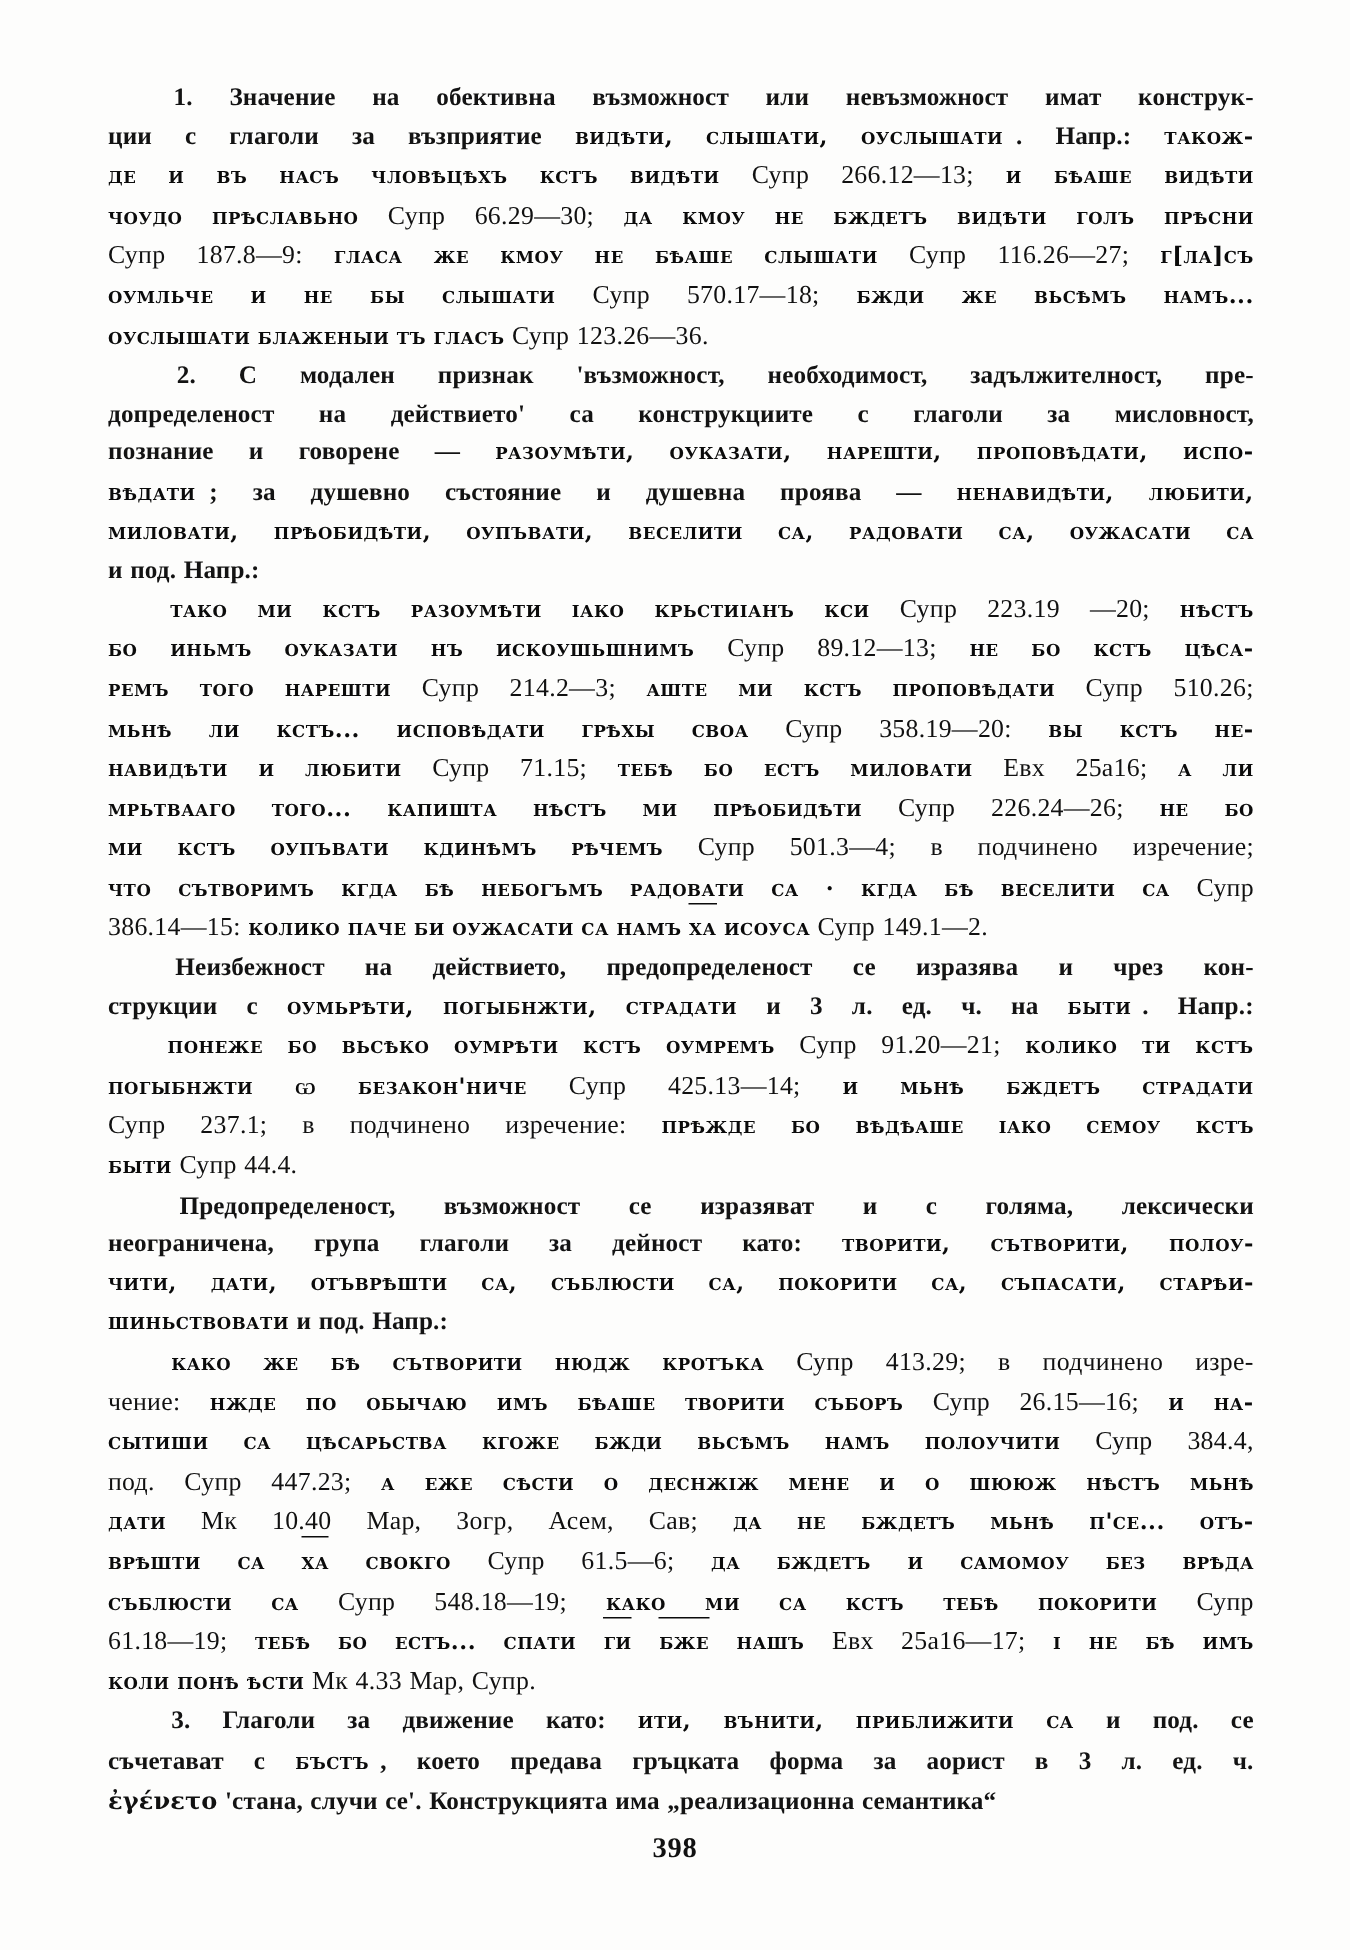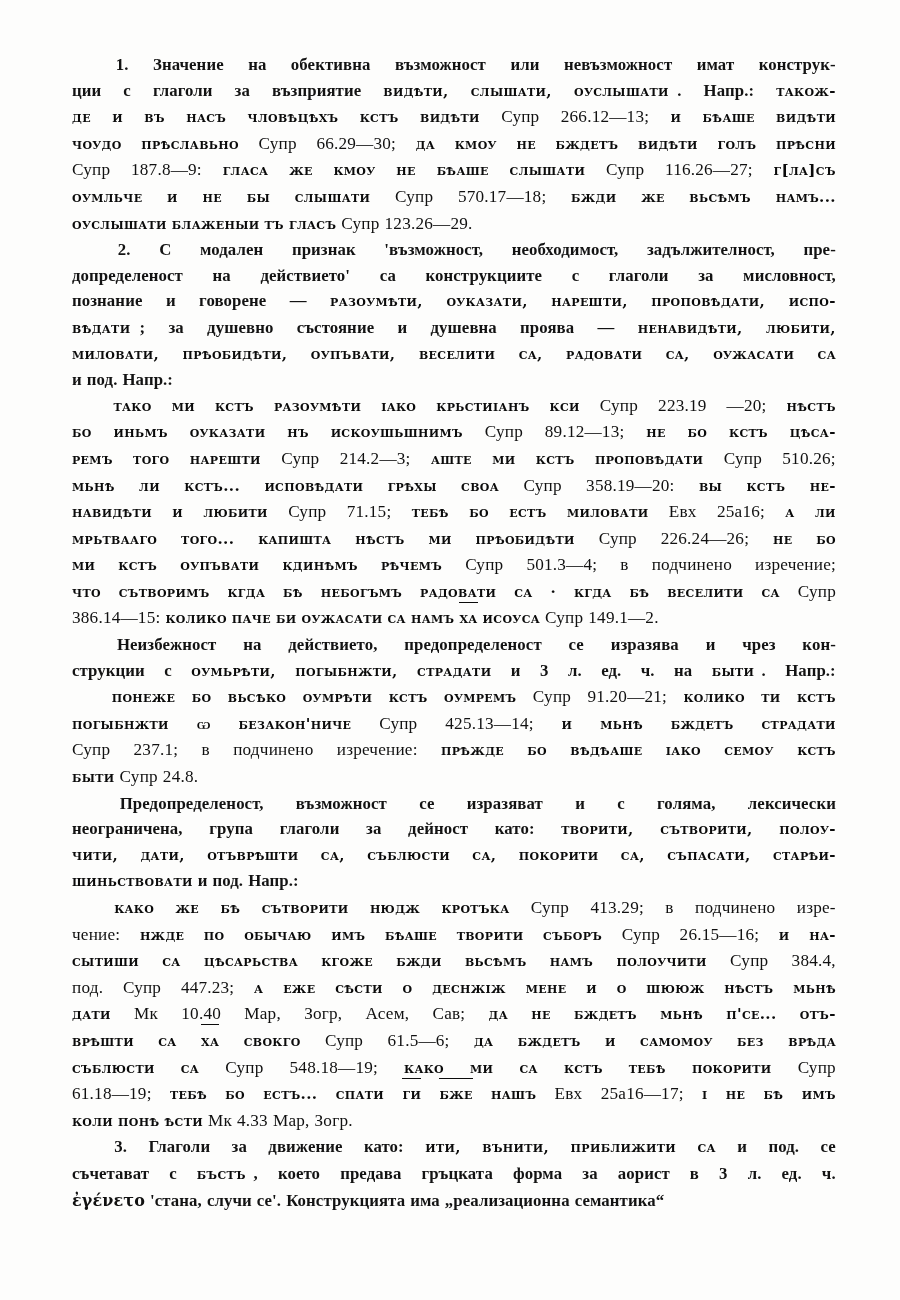--- a/index.html
+++ b/index.html
@@ -128,21 +128,21 @@
 <div id="page">
 
   <div id="textblock">
       <div class="para">
         <div class="line just"><span class="ind"></span><span class="bg">1.</span><span class="sp"></span><span class="bg">Значение</span><span class="sp"></span><span class="bg">на</span><span class="sp"></span><span class="bg">обективна</span><span class="sp"></span><span class="bg">възможност</span><span class="sp"></span><span class="bg">или</span><span class="sp"></span><span class="bg">невъзможност</span><span class="sp"></span><span class="bg">имат</span><span class="sp"></span><span class="bg">конструк-</span></div>
         <div class="line just"><span class="bg">ции</span><span class="sp"></span><span class="bg">с</span><span class="sp"></span><span class="bg">глаголи</span><span class="sp"></span><span class="bg">за</span><span class="sp"></span><span class="bg">възприятие</span><span class="sp"></span><span class="ocs">видѣти,</span><span class="sp"></span><span class="ocs">слышати,</span><span class="sp"></span><span class="ocs">оуслышати</span><span class="bg">.</span><span class="sp"></span><span class="bg">Напр.:</span><span class="sp"></span><span class="ocs">також-</span></div>
         <div class="line just"><span class="ocs">де</span><span class="sp"></span><span class="ocs">и</span><span class="sp"></span><span class="ocs">въ</span><span class="sp"></span><span class="ocs">насъ</span><span class="sp"></span><span class="ocs">чловѣцѣхъ</span><span class="sp"></span><span class="ocs">кстъ</span><span class="sp"></span><span class="ocs">видѣти</span><span class="sp"></span><span class="src">Супр</span><span class="sp"></span><span class="src">266.12—13;</span><span class="sp"></span><span class="ocs">и</span><span class="sp"></span><span class="ocs">бѣаше</span><span class="sp"></span><span class="ocs">видѣти</span></div>
         <div class="line just"><span class="ocs">чоудо</span><span class="sp"></span><span class="ocs">прѣславьно</span><span class="sp"></span><span class="src">Супр</span><span class="sp"></span><span class="src">66.29—30;</span><span class="sp"></span><span class="ocs">да</span><span class="sp"></span><span class="ocs">кмоу</span><span class="sp"></span><span class="ocs">не</span><span class="sp"></span><span class="ocs">бждетъ</span><span class="sp"></span><span class="ocs">видѣти</span><span class="sp"></span><span class="ocs">голъ</span><span class="sp"></span><span class="ocs">прѣсни</span></div>
         <div class="line just"><span class="src">Супр</span><span class="sp"></span><span class="src">187.8—9:</span><span class="sp"></span><span class="ocs">гласа</span><span class="sp"></span><span class="ocs">же</span><span class="sp"></span><span class="ocs">кмоу</span><span class="sp"></span><span class="ocs">не</span><span class="sp"></span><span class="ocs">бѣаше</span><span class="sp"></span><span class="ocs">слышати</span><span class="sp"></span><span class="src">Супр</span><span class="sp"></span><span class="src">116.26—27;</span><span class="sp"></span><span class="ocs">г[ла]съ</span></div>
         <div class="line just"><span class="ocs">оумльче</span><span class="sp"></span><span class="ocs">и</span><span class="sp"></span><span class="ocs">не</span><span class="sp"></span><span class="ocs">бы</span><span class="sp"></span><span class="ocs">слышати</span><span class="sp"></span><span class="src">Супр</span><span class="sp"></span><span class="src">570.17—18;</span><span class="sp"></span><span class="ocs">бжди</span><span class="sp"></span><span class="ocs">же</span><span class="sp"></span><span class="ocs">вьсѣмъ</span><span class="sp"></span><span class="ocs">намъ...</span></div>
-        <div class="line last"><span class="ocs">оуслышати</span><span class="sp"></span><span class="ocs">блаженыи</span><span class="sp"></span><span class="ocs">тъ</span><span class="sp"></span><span class="ocs">гласъ</span><span class="sp"></span><span class="src">Супр</span><span class="sp"></span><span class="src">123.26—29.</span></div>
+        <div class="line last"><span class="ocs">оуслышати</span><span class="sp"></span><span class="ocs">блаженыи</span><span class="sp"></span><span class="ocs">тъ</span><span class="sp"></span><span class="ocs">гласъ</span><span class="sp"></span><span class="src">Супр</span><span class="sp"></span><span class="src">123.26—36.</span></div>
       </div>
       <div class="para">
         <div class="line just"><span class="ind"></span><span class="bg">2.</span><span class="sp"></span><span class="bg">С</span><span class="sp"></span><span class="bg">модален</span><span class="sp"></span><span class="bg">признак</span><span class="sp"></span><span class="bg">'възможност,</span><span class="sp"></span><span class="bg">необходимост,</span><span class="sp"></span><span class="bg">задължителност,</span><span class="sp"></span><span class="bg">пре-</span></div>
         <div class="line just"><span class="bg">допределеност</span><span class="sp"></span><span class="bg">на</span><span class="sp"></span><span class="bg">действието'</span><span class="sp"></span><span class="bg">са</span><span class="sp"></span><span class="bg">конструкциите</span><span class="sp"></span><span class="bg">с</span><span class="sp"></span><span class="bg">глаголи</span><span class="sp"></span><span class="bg">за</span><span class="sp"></span><span class="bg">мисловност,</span></div>
         <div class="line just"><span class="bg">познание</span><span class="sp"></span><span class="bg">и</span><span class="sp"></span><span class="bg">говорене</span><span class="sp"></span><span class="bg">—</span><span class="sp"></span><span class="ocs">разоумѣти,</span><span class="sp"></span><span class="ocs">оуказати,</span><span class="sp"></span><span class="ocs">нарешти,</span><span class="sp"></span><span class="ocs">проповѣдати,</span><span class="sp"></span><span class="ocs">испо-</span></div>
         <div class="line just"><span class="ocs">вѣдати</span><span class="bg">;</span><span class="sp"></span><span class="bg">за</span><span class="sp"></span><span class="bg">душевно</span><span class="sp"></span><span class="bg">състояние</span><span class="sp"></span><span class="bg">и</span><span class="sp"></span><span class="bg">душевна</span><span class="sp"></span><span class="bg">проява</span><span class="sp"></span><span class="bg">—</span><span class="sp"></span><span class="ocs">ненавидѣти,</span><span class="sp"></span><span class="ocs">любити,</span></div>
         <div class="line just"><span class="ocs">миловати,</span><span class="sp"></span><span class="ocs">прѣобидѣти,</span><span class="sp"></span><span class="ocs">оупъвати,</span><span class="sp"></span><span class="ocs">веселити</span><span class="sp"></span><span class="ocs">са,</span><span class="sp"></span><span class="ocs">радовати</span><span class="sp"></span><span class="ocs">са,</span><span class="sp"></span><span class="ocs">оужасати</span><span class="sp"></span><span class="ocs">са</span></div>
         <div class="line last"><span class="bg">и</span><span class="sp"></span><span class="bg">под.</span><span class="sp"></span><span class="bg">Напр.:</span></div>
         <div class="line just"><span class="ind"></span><span class="ocs">тако</span><span class="sp"></span><span class="ocs">ми</span><span class="sp"></span><span class="ocs">кстъ</span><span class="sp"></span><span class="ocs">разоумѣти</span><span class="sp"></span><span class="ocs">ιако</span><span class="sp"></span><span class="ocs">крьстиιанъ</span><span class="sp"></span><span class="ocs">кси</span><span class="sp"></span><span class="src">Супр</span><span class="sp"></span><span class="src">223.19</span><span class="sp"></span><span class="src">—20;</span><span class="sp"></span><span class="ocs">нѣстъ</span></div>
         <div class="line just"><span class="ocs">бо</span><span class="sp"></span><span class="ocs">иньмъ</span><span class="sp"></span><span class="ocs">оуказати</span><span class="sp"></span><span class="ocs">нъ</span><span class="sp"></span><span class="ocs">искоушьшнимъ</span><span class="sp"></span><span class="src">Супр</span><span class="sp"></span><span class="src">89.12—13;</span><span class="sp"></span><span class="ocs">не</span><span class="sp"></span><span class="ocs">бо</span><span class="sp"></span><span class="ocs">кстъ</span><span class="sp"></span><span class="ocs">цѣса-</span></div>
@@ -153,38 +153,39 @@
         <div class="line just"><span class="ocs">ми</span><span class="sp"></span><span class="ocs">кстъ</span><span class="sp"></span><span class="ocs">оупъвати</span><span class="sp"></span><span class="ocs">кдинѣмъ</span><span class="sp"></span><span class="ocs">рѣчемъ</span><span class="sp"></span><span class="src">Супр</span><span class="sp"></span><span class="src">501.3—4;</span><span class="sp"></span><span class="src">в</span><span class="sp"></span><span class="src">подчинено</span><span class="sp"></span><span class="src">изречение;</span></div>
         <div class="line just"><span class="ocs">что</span><span class="sp"></span><span class="ocs">сътворимъ</span><span class="sp"></span><span class="ocs">кгда</span><span class="sp"></span><span class="ocs">бѣ</span><span class="sp"></span><span class="ocs">небогъмъ</span><span class="sp"></span><span class="ocs">радовати</span><span class="sp"></span><span class="ocs">са</span><span class="sp"></span><span class="ocs">·</span><span class="sp"></span><span class="ocs">кгда</span><span class="sp"></span><span class="ocs">бѣ</span><span class="sp"></span><span class="ocs">веселити</span><span class="sp"></span><span class="ocs">са</span><span class="sp"></span><span class="src">Супр</span></div>
         <div class="line last"><span class="src">386.14—15:</span><span class="sp"></span><span class="ocs">колико</span><span class="sp"></span><span class="ocs">паче</span><span class="sp"></span><span class="ocs">би</span><span class="sp"></span><span class="ocs">оужасати</span><span class="sp"></span><span class="ocs">са</span><span class="sp"></span><span class="ocs">намъ</span><span class="sp"></span><span class="ocs"><span class="titlo">ха</span></span><span class="sp"></span><span class="ocs">исоуса</span><span class="sp"></span><span class="src">Супр</span><span class="sp"></span><span class="src">149.1—2.</span></div>
       </div>
       <div class="para">
         <div class="line just"><span class="ind"></span><span class="bg">Неизбежност</span><span class="sp"></span><span class="bg">на</span><span class="sp"></span><span class="bg">действието,</span><span class="sp"></span><span class="bg">предопределеност</span><span class="sp"></span><span class="bg">се</span><span class="sp"></span><span class="bg">изразява</span><span class="sp"></span><span class="bg">и</span><span class="sp"></span><span class="bg">чрез</span><span class="sp"></span><span class="bg">кон-</span></div>
         <div class="line just"><span class="bg">струкции</span><span class="sp"></span><span class="bg">с</span><span class="sp"></span><span class="ocs">оумьрѣти,</span><span class="sp"></span><span class="ocs">погыбнжти,</span><span class="sp"></span><span class="ocs">страдати</span><span class="sp"></span><span class="bg">и</span><span class="sp"></span><span class="bg">3</span><span class="sp"></span><span class="bg">л.</span><span class="sp"></span><span class="bg">ед.</span><span class="sp"></span><span class="bg">ч.</span><span class="sp"></span><span class="bg">на</span><span class="sp"></span><span class="ocs">быти</span><span class="bg">.</span><span class="sp"></span><span class="bg">Напр.:</span></div>
         <div class="line just"><span class="ind"></span><span class="ocs">понеже</span><span class="sp"></span><span class="ocs">бо</span><span class="sp"></span><span class="ocs">вьсѣко</span><span class="sp"></span><span class="ocs">оумрѣти</span><span class="sp"></span><span class="ocs">кстъ</span><span class="sp"></span><span class="ocs">оумремъ</span><span class="sp"></span><span class="src">Супр</span><span class="sp"></span><span class="src">91.20—21;</span><span class="sp"></span><span class="ocs">колико</span><span class="sp"></span><span class="ocs">ти</span><span class="sp"></span><span class="ocs">кстъ</span></div>
         <div class="line just"><span class="ocs">погыбнжти</span><span class="sp"></span><span class="ocs">ѡ</span><span class="sp"></span><span class="ocs">безакон'ниче</span><span class="sp"></span><span class="src">Супр</span><span class="sp"></span><span class="src">425.13—14;</span><span class="sp"></span><span class="ocs">и</span><span class="sp"></span><span class="ocs">мьнѣ</span><span class="sp"></span><span class="ocs">бждетъ</span><span class="sp"></span><span class="ocs">страдати</span></div>
         <div class="line just"><span class="src">Супр</span><span class="sp"></span><span class="src">237.1;</span><span class="sp"></span><span class="src">в</span><span class="sp"></span><span class="src">подчинено</span><span class="sp"></span><span class="src">изречение:</span><span class="sp"></span><span class="ocs">прѣжде</span><span class="sp"></span><span class="ocs">бо</span><span class="sp"></span><span class="ocs">вѣдѣаше</span><span class="sp"></span><span class="ocs">ιако</span><span class="sp"></span><span class="ocs">семоу</span><span class="sp"></span><span class="ocs">кстъ</span></div>
-        <div class="line last"><span class="ocs">быти</span><span class="sp"></span><span class="src">Супр</span><span class="sp"></span><span class="src">24.8.</span></div>
+        <div class="line last"><span class="ocs">быти</span><span class="sp"></span><span class="src">Супр</span><span class="sp"></span><span class="src">44.4.</span></div>
       </div>
       <div class="para">
         <div class="line just"><span class="ind"></span><span class="bg">Предопределеност,</span><span class="sp"></span><span class="bg">възможност</span><span class="sp"></span><span class="bg">се</span><span class="sp"></span><span class="bg">изразяват</span><span class="sp"></span><span class="bg">и</span><span class="sp"></span><span class="bg">с</span><span class="sp"></span><span class="bg">голяма,</span><span class="sp"></span><span class="bg">лексически</span></div>
         <div class="line just"><span class="bg">неограничена,</span><span class="sp"></span><span class="bg">група</span><span class="sp"></span><span class="bg">глаголи</span><span class="sp"></span><span class="bg">за</span><span class="sp"></span><span class="bg">дейност</span><span class="sp"></span><span class="bg">като:</span><span class="sp"></span><span class="ocs">творити,</span><span class="sp"></span><span class="ocs">сътворити,</span><span class="sp"></span><span class="ocs">полоу-</span></div>
         <div class="line just"><span class="ocs">чити,</span><span class="sp"></span><span class="ocs">дати,</span><span class="sp"></span><span class="ocs">отъврѣшти</span><span class="sp"></span><span class="ocs">са,</span><span class="sp"></span><span class="ocs">съблюсти</span><span class="sp"></span><span class="ocs">са,</span><span class="sp"></span><span class="ocs">покорити</span><span class="sp"></span><span class="ocs">са,</span><span class="sp"></span><span class="ocs">съпасати,</span><span class="sp"></span><span class="ocs">старѣи-</span></div>
         <div class="line last"><span class="ocs">шиньствовати</span><span class="sp"></span><span class="bg">и</span><span class="sp"></span><span class="bg">под.</span><span class="sp"></span><span class="bg">Напр.:</span></div>
         <div class="line just"><span class="ind"></span><span class="ocs">како</span><span class="sp"></span><span class="ocs">же</span><span class="sp"></span><span class="ocs">бѣ</span><span class="sp"></span><span class="ocs">сътворити</span><span class="sp"></span><span class="ocs">нюдж</span><span class="sp"></span><span class="ocs">кротъка</span><span class="sp"></span><span class="src">Супр</span><span class="sp"></span><span class="src">413.29;</span><span class="sp"></span><span class="src">в</span><span class="sp"></span><span class="src">подчинено</span><span class="sp"></span><span class="src">изре-</span></div>
         <div class="line just"><span class="src">чение:</span><span class="sp"></span><span class="ocs">нжде</span><span class="sp"></span><span class="ocs">по</span><span class="sp"></span><span class="ocs">обычаю</span><span class="sp"></span><span class="ocs">имъ</span><span class="sp"></span><span class="ocs">бѣаше</span><span class="sp"></span><span class="ocs">творити</span><span class="sp"></span><span class="ocs">съборъ</span><span class="sp"></span><span class="src">Супр</span><span class="sp"></span><span class="src">26.15—16;</span><span class="sp"></span><span class="ocs">и</span><span class="sp"></span><span class="ocs">на-</span></div>
         <div class="line just"><span class="ocs">сытиши</span><span class="sp"></span><span class="ocs">са</span><span class="sp"></span><span class="ocs">цѣсарьства</span><span class="sp"></span><span class="ocs">кгоже</span><span class="sp"></span><span class="ocs">бжди</span><span class="sp"></span><span class="ocs">вьсѣмъ</span><span class="sp"></span><span class="ocs">намъ</span><span class="sp"></span><span class="ocs">полоучити</span><span class="sp"></span><span class="src">Супр</span><span class="sp"></span><span class="src">384.4,</span></div>
         <div class="line just"><span class="src">под.</span><span class="sp"></span><span class="src">Супр</span><span class="sp"></span><span class="src">447.23;</span><span class="sp"></span><span class="ocs">а</span><span class="sp"></span><span class="ocs">еже</span><span class="sp"></span><span class="ocs">сѣсти</span><span class="sp"></span><span class="ocs">о</span><span class="sp"></span><span class="ocs">деснжιж</span><span class="sp"></span><span class="ocs">мене</span><span class="sp"></span><span class="ocs">и</span><span class="sp"></span><span class="ocs">о</span><span class="sp"></span><span class="ocs">шююж</span><span class="sp"></span><span class="ocs">нѣстъ</span><span class="sp"></span><span class="ocs">мьнѣ</span></div>
         <div class="line just"><span class="ocs">дати</span><span class="sp"></span><span class="src">Мк</span><span class="sp"></span><span class="src">10.40</span><span class="sp"></span><span class="src">Мар,</span><span class="sp"></span><span class="src">Зогр,</span><span class="sp"></span><span class="src">Асем,</span><span class="sp"></span><span class="src">Сав;</span><span class="sp"></span><span class="ocs">да</span><span class="sp"></span><span class="ocs">не</span><span class="sp"></span><span class="ocs">бждетъ</span><span class="sp"></span><span class="ocs">мьнѣ</span><span class="sp"></span><span class="ocs">п'се...</span><span class="sp"></span><span class="ocs">отъ-</span></div>
         <div class="line just"><span class="ocs">врѣшти</span><span class="sp"></span><span class="ocs">са</span><span class="sp"></span><span class="ocs"><span class="titlo">ха</span></span><span class="sp"></span><span class="ocs">свокго</span><span class="sp"></span><span class="src">Супр</span><span class="sp"></span><span class="src">61.5—6;</span><span class="sp"></span><span class="ocs">да</span><span class="sp"></span><span class="ocs">бждетъ</span><span class="sp"></span><span class="ocs">и</span><span class="sp"></span><span class="ocs">самомоу</span><span class="sp"></span><span class="ocs">без</span><span class="sp"></span><span class="ocs">врѣда</span></div>
         <div class="line just"><span class="ocs">съблюсти</span><span class="sp"></span><span class="ocs">са</span><span class="sp"></span><span class="src">Супр</span><span class="sp"></span><span class="src">548.18—19;</span><span class="sp"></span><span class="ocs">како</span><span class="sp"></span><span class="ocs">ми</span><span class="sp"></span><span class="ocs">са</span><span class="sp"></span><span class="ocs">кстъ</span><span class="sp"></span><span class="ocs">тебѣ</span><span class="sp"></span><span class="ocs">покорити</span><span class="sp"></span><span class="src">Супр</span></div>
         <div class="line just"><span class="src">61.18—19;</span><span class="sp"></span><span class="ocs">тебѣ</span><span class="sp"></span><span class="ocs">бо</span><span class="sp"></span><span class="ocs">естъ...</span><span class="sp"></span><span class="ocs">спати</span><span class="sp"></span><span class="ocs"><span class="titlo">ги</span></span><span class="sp"></span><span class="ocs"><span class="titlo">бже</span></span><span class="sp"></span><span class="ocs">нашъ</span><span class="sp"></span><span class="src">Евх</span><span class="sp"></span><span class="src">25а16—17;</span><span class="sp"></span><span class="ocs">ι</span><span class="sp"></span><span class="ocs">не</span><span class="sp"></span><span class="ocs">бѣ</span><span class="sp"></span><span class="ocs">имъ</span></div>
-        <div class="line last"><span class="ocs">коли</span><span class="sp"></span><span class="ocs">понѣ</span><span class="sp"></span><span class="ocs">ѣсти</span><span class="sp"></span><span class="src">Мк</span><span class="sp"></span><span class="src">4.33</span><span class="sp"></span><span class="src">Мар,</span><span class="sp"></span><span class="src">Зогр.</span></div>
+        <div class="line last"><span class="ocs">коли</span><span class="sp"></span><span class="ocs">понѣ</span><span class="sp"></span><span class="ocs">ѣсти</span><span class="sp"></span><span class="src">Мк</span><span class="sp"></span><span class="src">4.33</span><span class="sp"></span><span class="src">Мар,</span><span class="sp"></span><span class="src">Супр.</span></div>
       </div>
       <div class="para">
         <div class="line just"><span class="ind"></span><span class="bg">3.</span><span class="sp"></span><span class="bg">Глаголи</span><span class="sp"></span><span class="bg">за</span><span class="sp"></span><span class="bg">движение</span><span class="sp"></span><span class="bg">като:</span><span class="sp"></span><span class="ocs">ити,</span><span class="sp"></span><span class="ocs">вънити,</span><span class="sp"></span><span class="ocs">приближити</span><span class="sp"></span><span class="ocs">са</span><span class="sp"></span><span class="bg">и</span><span class="sp"></span><span class="bg">под.</span><span class="sp"></span><span class="bg">се</span></div>
         <div class="line just"><span class="bg">съчетават</span><span class="sp"></span><span class="bg">с</span><span class="sp"></span><span class="ocs">бъстъ</span><span class="bg">,</span><span class="sp"></span><span class="bg">което</span><span class="sp"></span><span class="bg">предава</span><span class="sp"></span><span class="bg">гръцката</span><span class="sp"></span><span class="bg">форма</span><span class="sp"></span><span class="bg">за</span><span class="sp"></span><span class="bg">аорист</span><span class="sp"></span><span class="bg">в</span><span class="sp"></span><span class="bg">3</span><span class="sp"></span><span class="bg">л.</span><span class="sp"></span><span class="bg">ед.</span><span class="sp"></span><span class="bg">ч.</span></div>
         <div class="line last"><span class="grk">ἐγένετο</span><span class="sp"></span><span class="bg">'стана,</span><span class="sp"></span><span class="bg">случи</span><span class="sp"></span><span class="bg">се'.</span><span class="sp"></span><span class="bg">Конструкцията</span><span class="sp"></span><span class="bg">има</span><span class="sp"></span><span class="bg">„реализационна</span><span class="sp"></span><span class="bg">семантика“</span></div>
       </div>
     </div>
 
+  <div id="folio">398</div>
 
 </div>
 
 </body></html>

